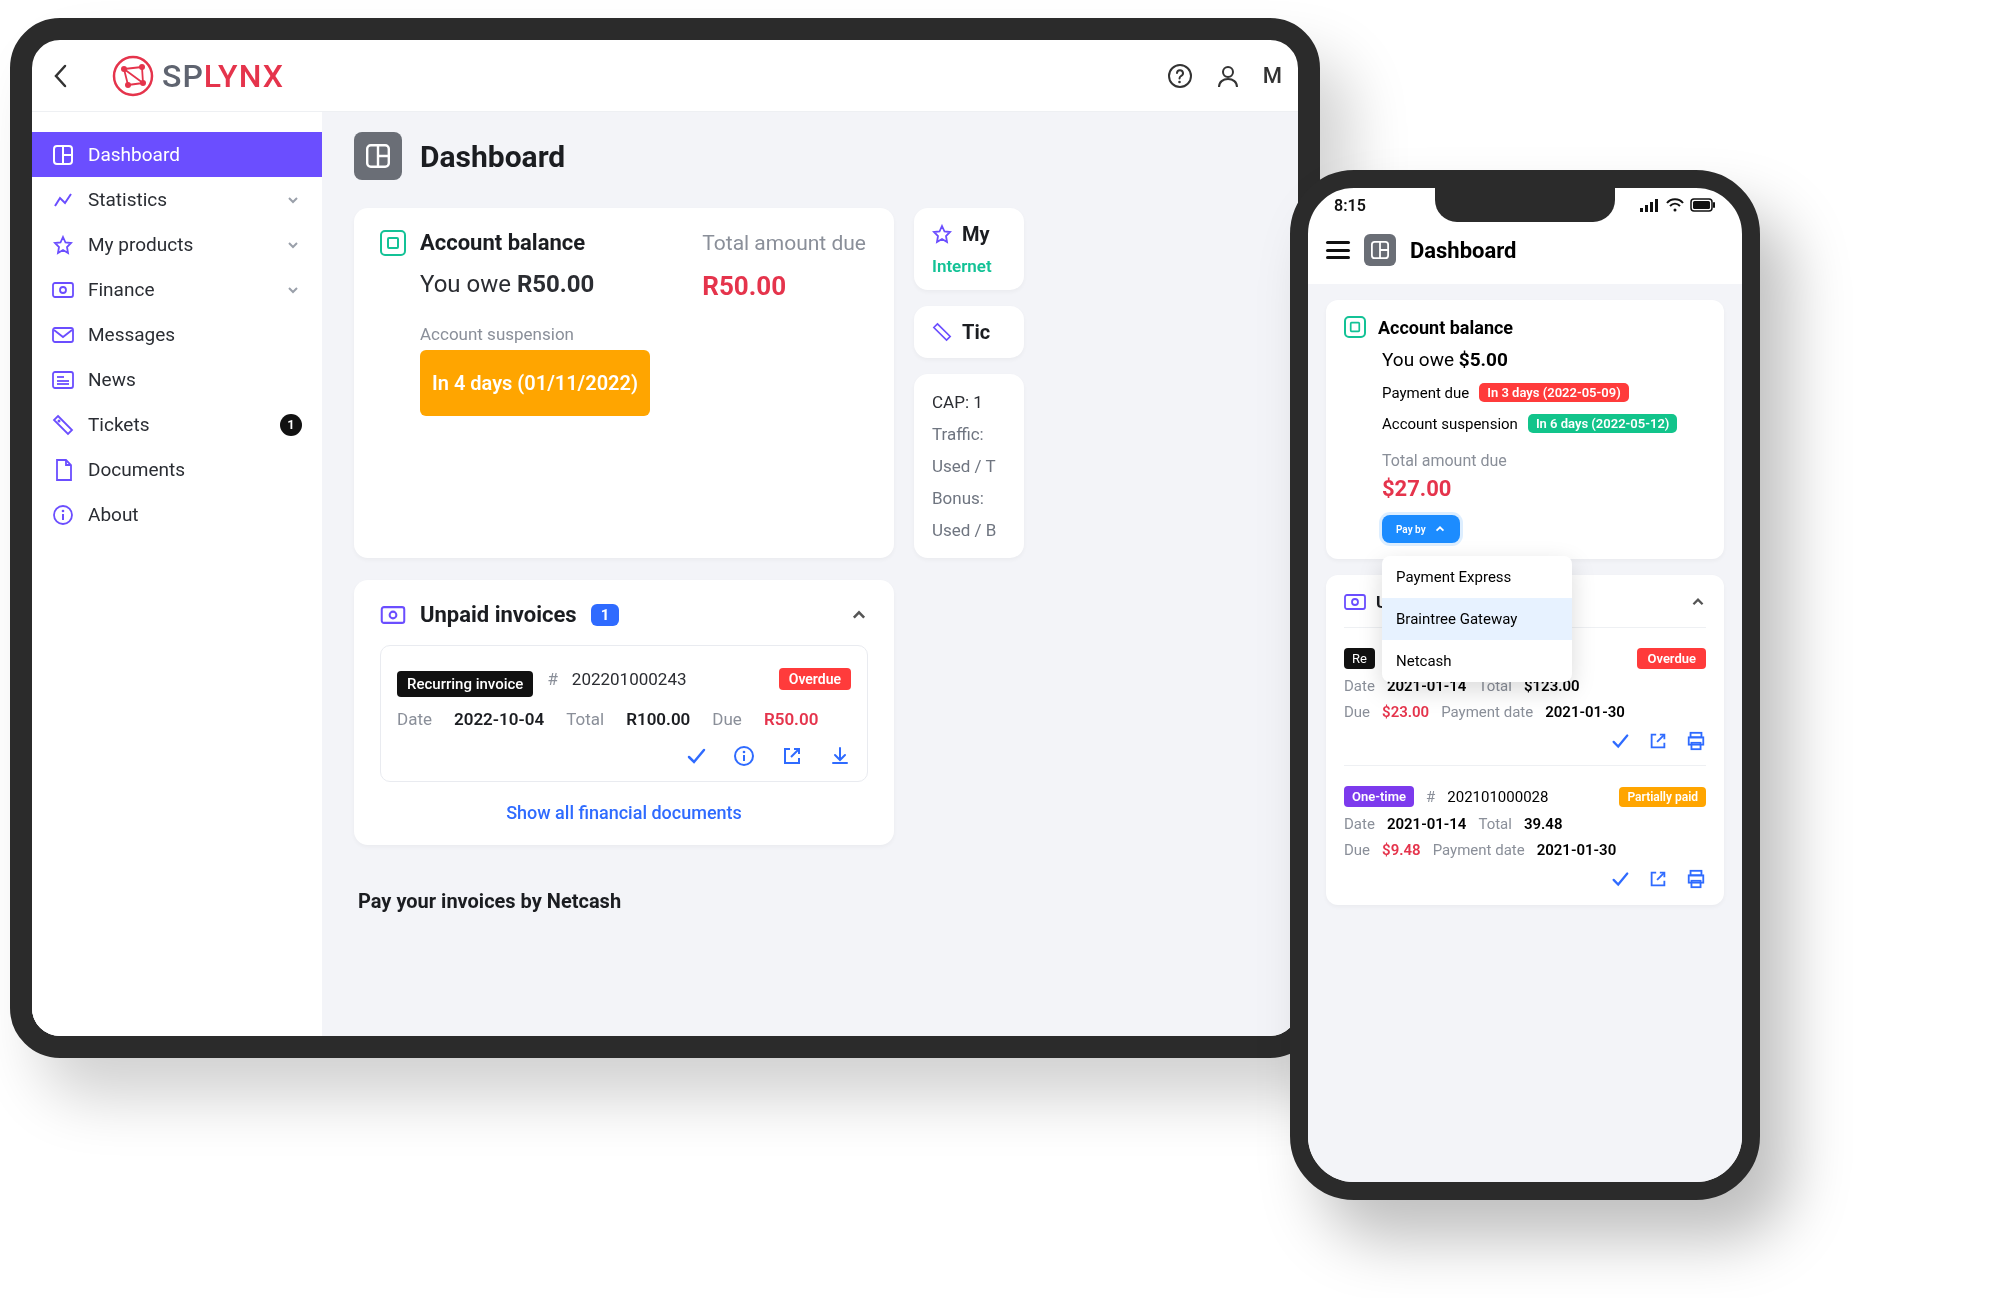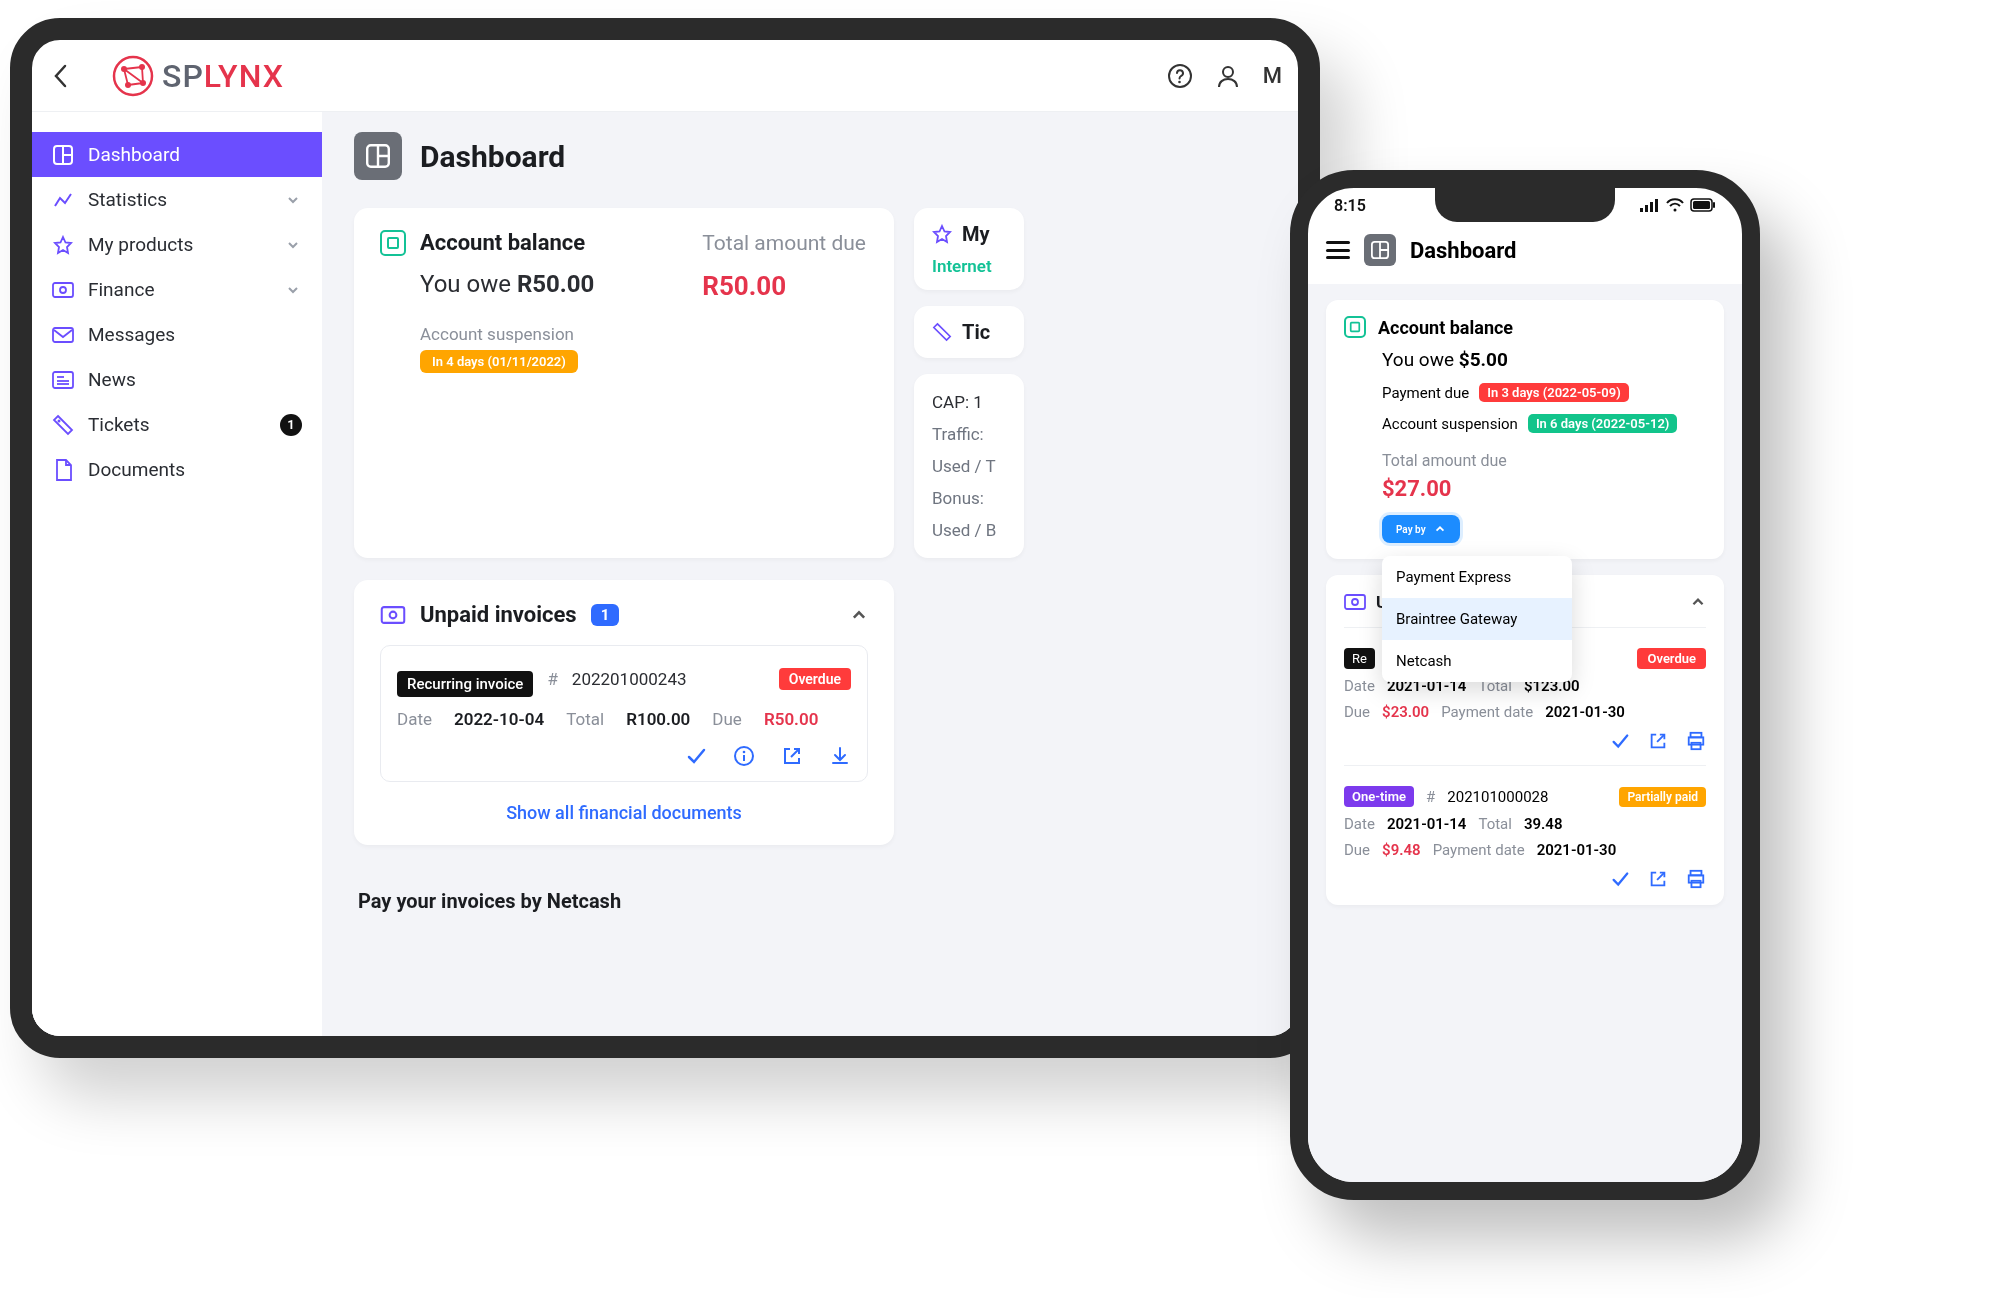--- a/index.html
+++ b/index.html
@@ -46,21 +46,21 @@
 
   .card { background:#fff; border-radius:14px; padding: 22px 26px; box-shadow: 0 2px 4px rgba(0,0,0,.04); }
   .row-cards { display:flex; gap:20px; align-items:stretch; }
   .balance-card { width: 540px; }
   .balance-head { display:flex; align-items:flex-start; gap:14px; }
   .sec-icon { width:26px;height:26px;display:flex;align-items:center;justify-content:center; color:#13c296; border:2px solid #13c296; border-radius:5px; font-size:14px; }
   .sec-title { font-size:22px; font-weight:700; color:#1b1d21; }
   .owe-line { font-size:24px; margin: 14px 0 0 40px; color:#2b2d32; }
   .owe-line .amt { font-weight:700; }
   .susp-label { margin: 26px 0 0 40px; font-size:17px; color:#8a8f99; }
-  .pill-orange { display:inline-block; background:#ffa500; color:#fff; font-size:13px; font-weight:600; padding:4px 12px; border-radius:6px; margin: 6px 0 0 40px; }
+  .pill-orange { display:inline-block; background:#ffa500; color:#fff; font-size:20px; font-weight:600; padding:21px 12px; border-radius:6px; margin: 6px 0 0 40px; }
   .total-due { position:absolute; right:28px; top:22px; text-align:left; }
   .balance-card { position:relative; }
   .total-due-label { font-size:21px; color:#8a8f99; line-height:1.3; }
   .total-due-amt { font-size:26px; font-weight:700; color:#e5344c; margin-top:14px; }
 
   .side-card { width: 110px; display:flex; flex-direction:column; gap:16px; }
   .mini-card { background:#fff; border-radius:14px; padding:14px 18px; box-shadow:0 2px 4px rgba(0,0,0,.04); }
   .mini-title { display:flex; gap:10px; align-items:center; font-size:20px; font-weight:700; color:#1b1d21;}
   .mini-sub { margin-top:10px; font-size:17px; color:#13c296; font-weight:600;}
   .stat-line { font-size:17px; color:#2b2d32; padding:6px 0;}
@@ -257,20 +257,30 @@
       </div>
       <div class="side-item">
         <span class="icn">
             <svg width="18" height="22" viewBox="0 0 18 22">
               <path d="M3 1 H12 L17 6 V21 H3 Z" stroke="#6b4eff" stroke-width="1.8" fill="none"></path>
               <path d="M12 1 V6 H17" stroke="#6b4eff" stroke-width="1.8" fill="none"></path>
             </svg>
           </span>
         <span>Documents</span>
       </div>
+      <div class="side-item">
+        <span class="icn">
+            <svg width="20" height="20" viewBox="0 0 20 20">
+              <circle cx="10" cy="10" r="9" stroke="#6b4eff" stroke-width="1.8" fill="none"></circle>
+              <circle cx="10" cy="6" r="1.3" fill="#6b4eff"></circle>
+              <line x1="10" y1="9" x2="10" y2="15" stroke="#6b4eff" stroke-width="2"></line>
+            </svg>
+          </span>
+        <span>About</span>
+      </div>
     </div>
 
     <div class="main">
       <div class="page-title-row">
         <div class="title-icon-box">
           <svg width="24" height="24" viewBox="0 0 20 20">
               <rect x="1" y="1" width="18" height="18" rx="3" stroke="#fff" stroke-width="2" fill="none"></rect>
               <line x1="10" y1="1" x2="10" y2="19" stroke="#fff" stroke-width="2"></line>
               <line x1="10" y1="10" x2="19" y2="10" stroke="#fff" stroke-width="2"></line>
             </svg>

